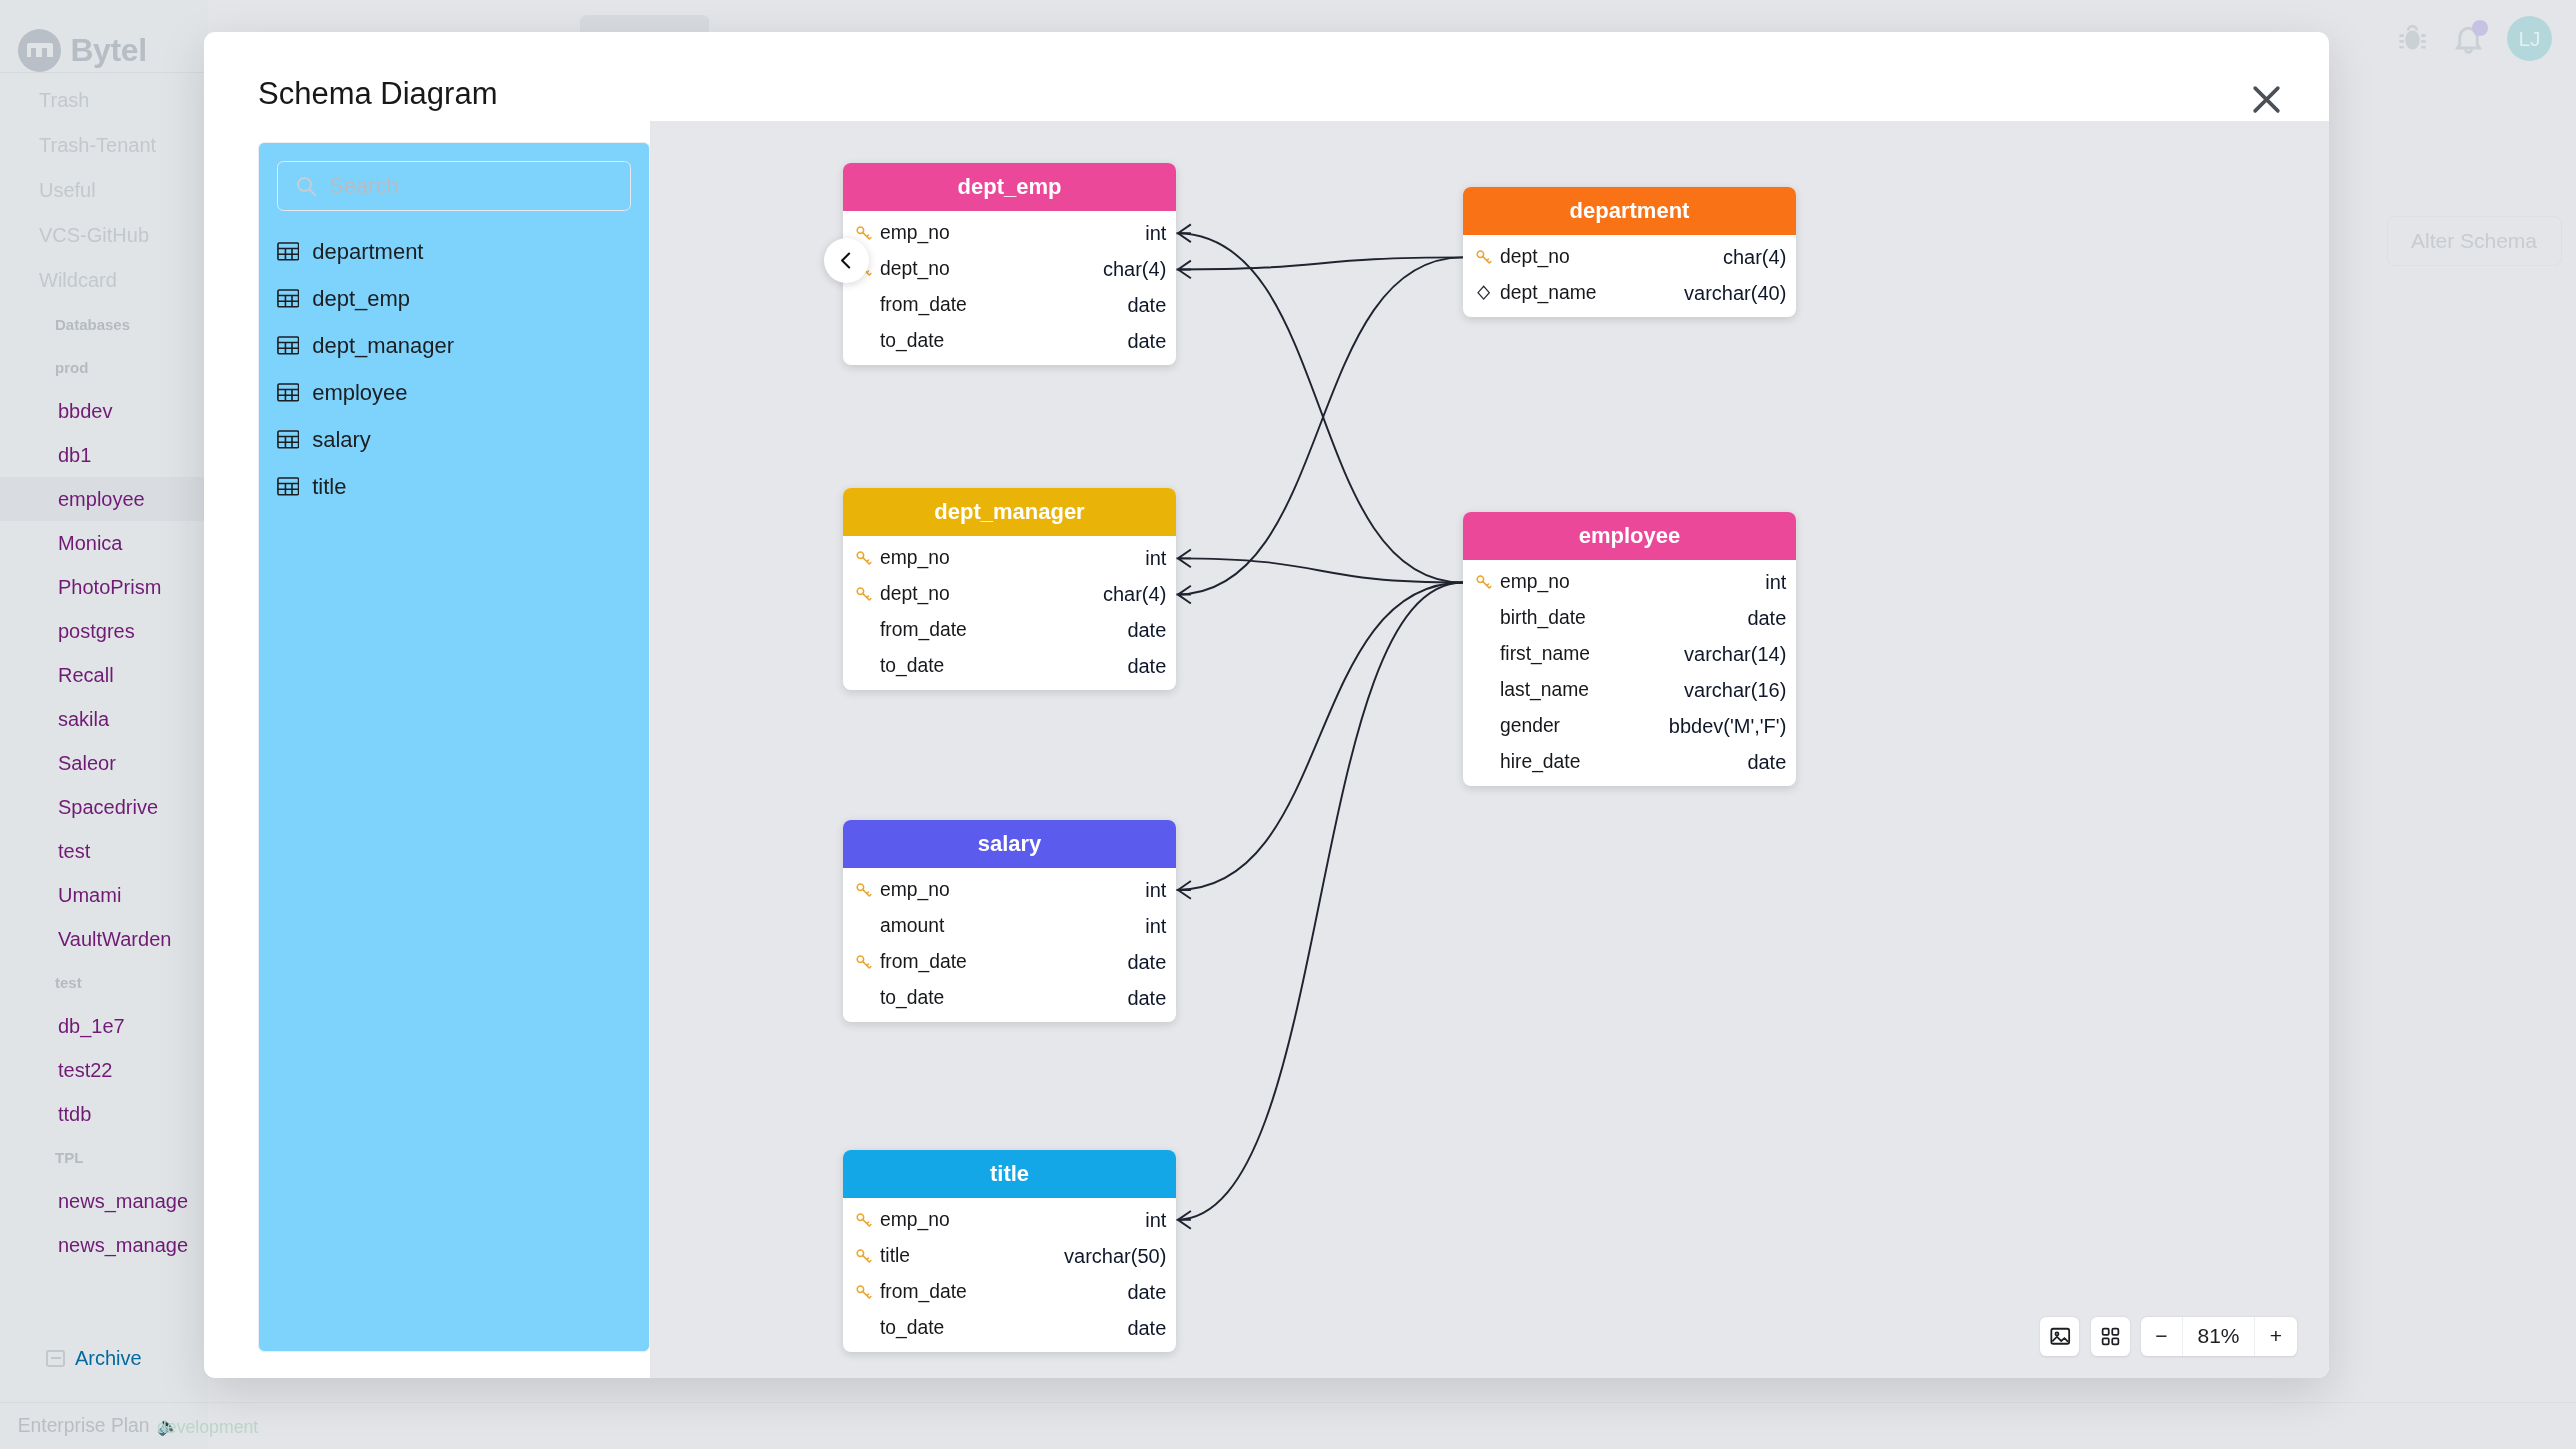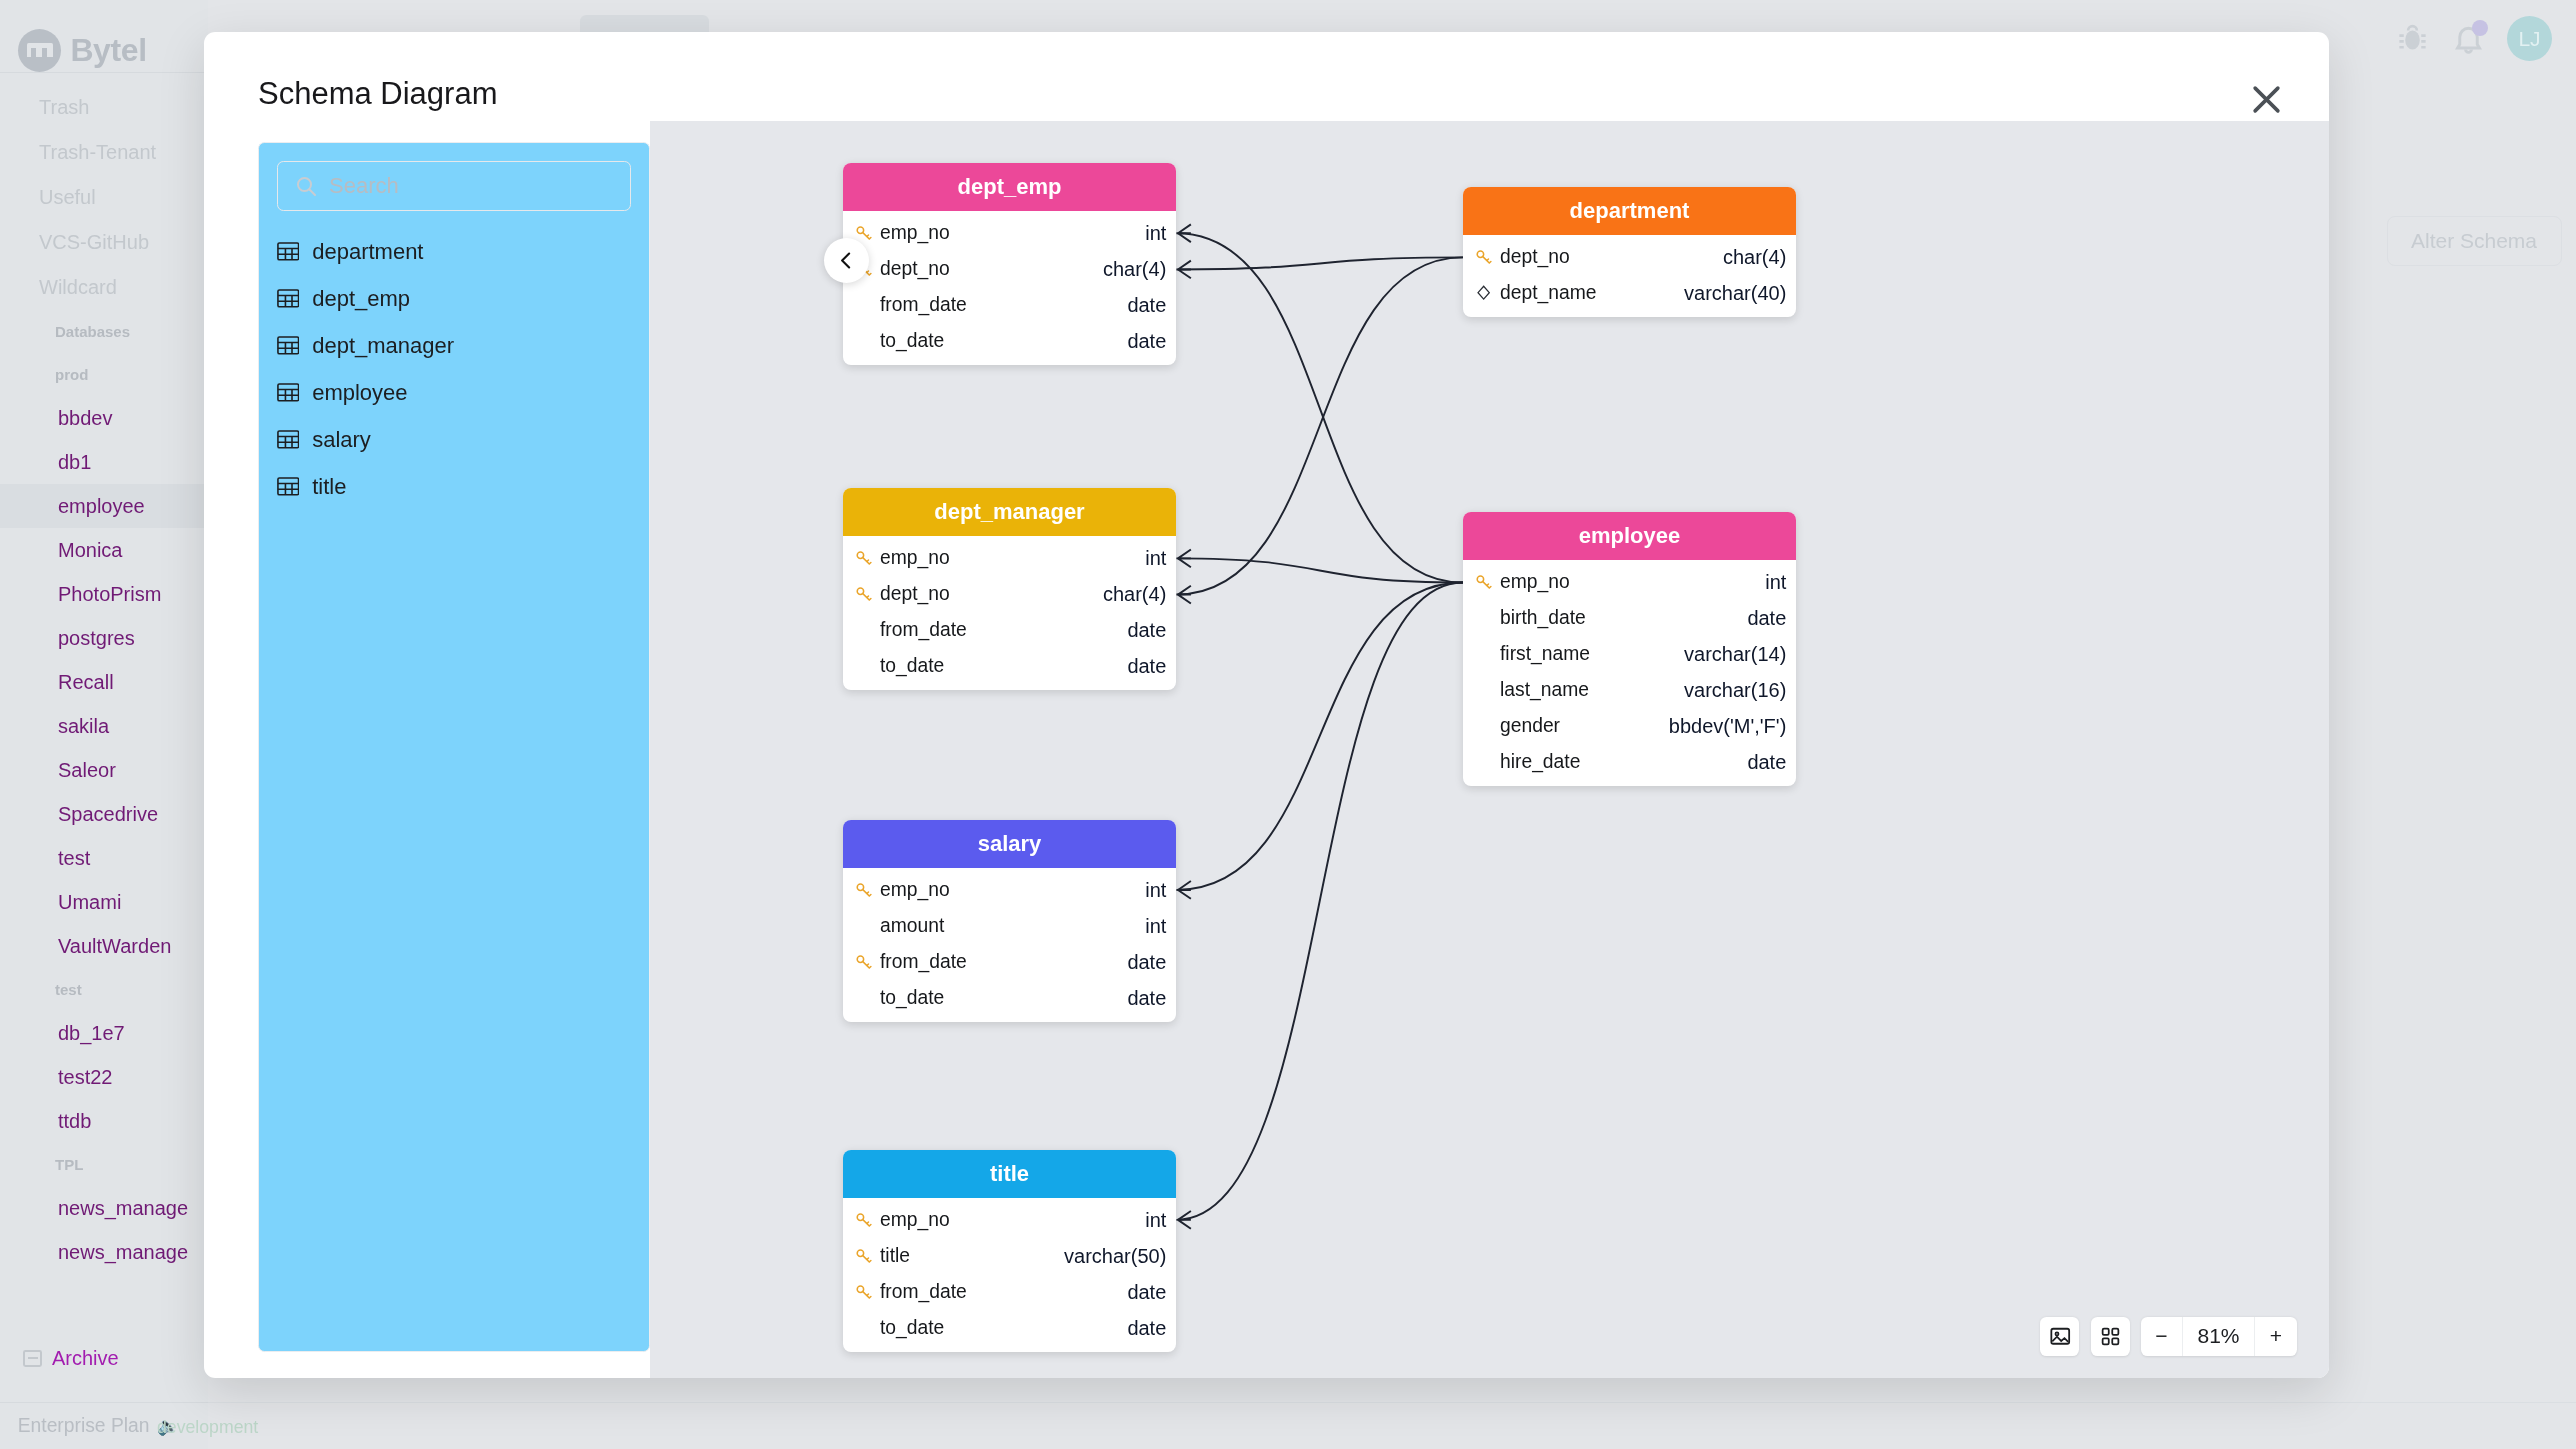--- a/index.html
+++ b/index.html
@@ -34,38 +34,38 @@
     content: ""; position: absolute; left: 13.7px; top: 19.3px;
     width: 16px; height: 11.3px;
     background:
       linear-gradient(to right,#b9bfc6 0 4.8px,transparent 4.8px 11.3px,#b9bfc6 11.3px 16px);
   }
   .bg-logo-text {
     font-size: 32px; font-weight: bold; color: #b7bdc4; letter-spacing: -0.4px;
   }
   .bg-divider { position:absolute; left:0; top:72px; width:208px; height:0.8px; background:#d6dade; }
 
-  .bg-nav { position: absolute; left: 0; top: 85px; width: 208px; }
+  .bg-nav { position: absolute; left: 0; top: 78px; width: 208px; }
   .bg-nav-item {
     height: 45px; display: flex; align-items: center; padding-left: 39px;
     font-size: 20px; color: #c3c8cd;
   }
   .bg-group-label {
     height: 43px; display:flex; align-items:center; padding-left: 55px;
     font-size: 15px; font-weight: bold; color: #b6bbc1;
   }
   .bg-db-item {
     height: 44px; display: flex; align-items: center; padding-left: 58px;
     font-size: 20px; color: #701a75;
   }
   .bg-db-item.active { background: #d9dde1; }
   .bg-archive {
     position:absolute; left: 0; top: 1336px; width: 208px; height: 45px;
-    display:flex; align-items:center; gap: 9.7px; padding-left: 23px;
-    font-size: 20px; color: #a21caf;
+    display:flex; align-items:center; gap: 9.7px; padding-left: 46px;
+    font-size: 20px; color: #0369a1;
   }
   .bg-archive-icon {
     width: 19.3px; height: 17.7px; border: 2px solid #c3c8cd; border-radius: 2.4px;
     position: relative; flex: none;
   }
   .bg-archive-icon::after {
     content:""; position:absolute; left:3.2px; top:5.6px; width:9.7px; height:2px; background:#c3c8cd;
   }
   .bg-footer {
     position: absolute; left: 0; bottom: 0; width: 208px; height: 47px;

